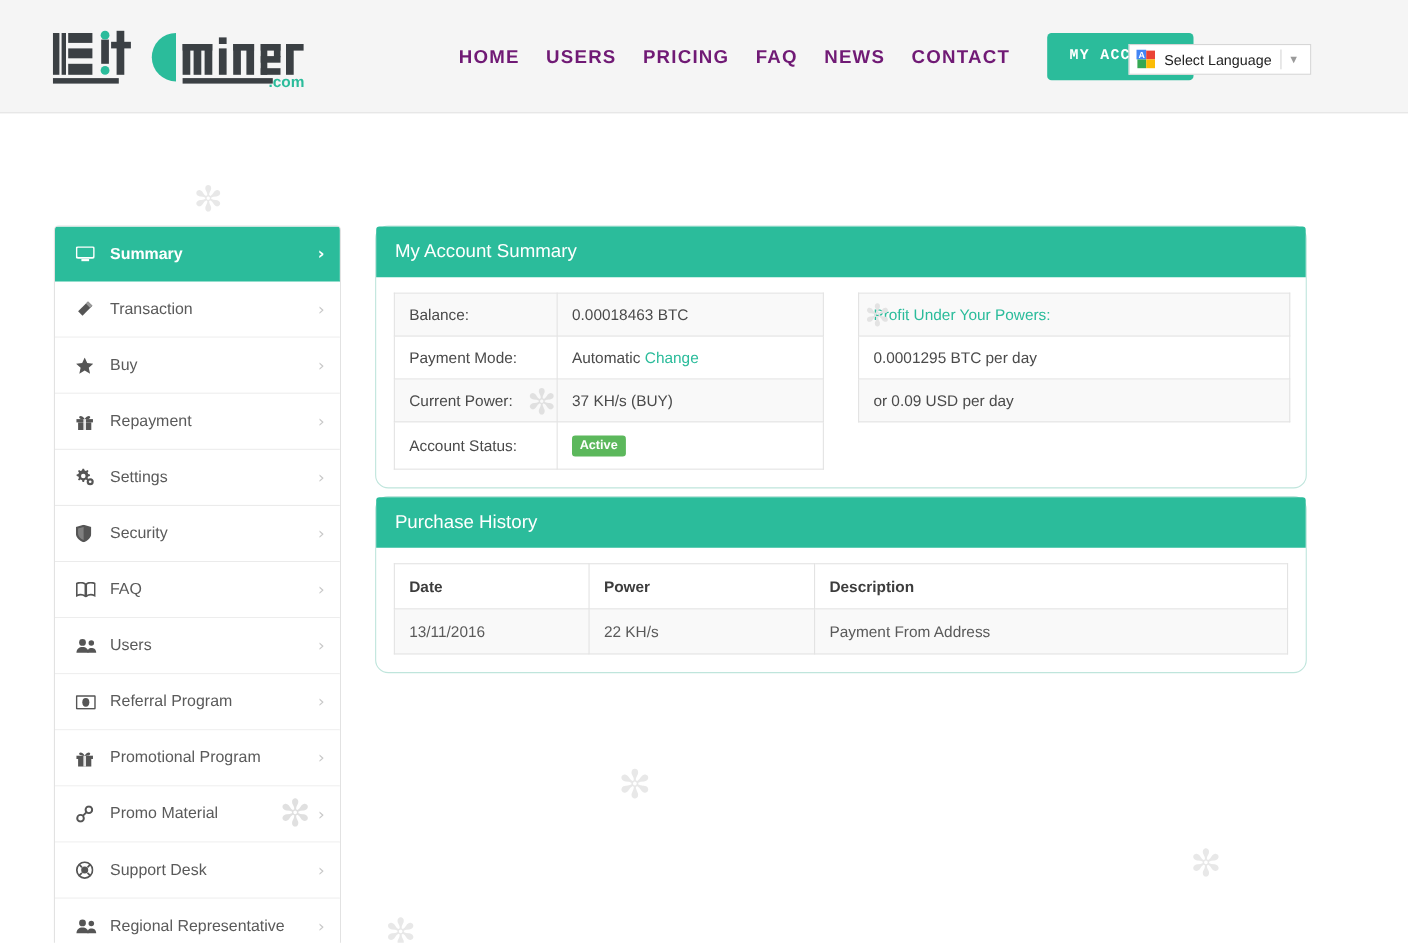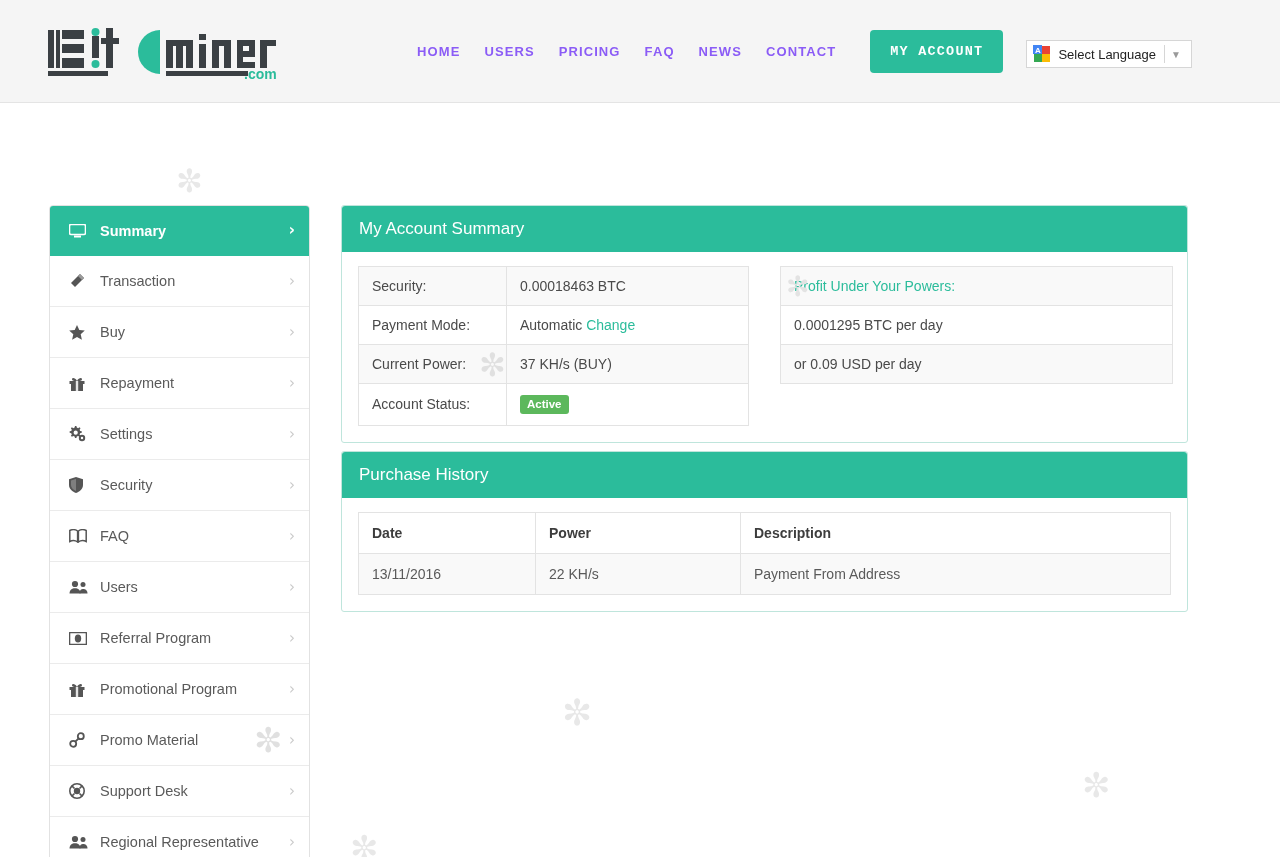--- a/index.html
+++ b/index.html
@@ -42,24 +42,24 @@
     position: absolute;
     left: 405px; top: 0;
     height: 103px;
     display: flex;
     align-items: center;
     gap: 0px;
   }
   .nav-link {
     display: block;
     padding: 0 12px;
-    font-size: 13px;
+    font-size: 17px;
     letter-spacing: 1.1px;
     font-weight: bold;
-    color: #8b5cf6;
+    color: #701a75;
     text-decoration: none;
     white-space: nowrap;
     cursor: pointer;
   }
   .nav-cta {
     margin-left: 22px;
     background: #2bbc9b;
     color: #ffffff;
     border-radius: 4px;
     padding: 14px 20px;
@@ -150,21 +150,21 @@
     font-family: "DejaVu Sans", sans-serif;
     line-height: 1;
   }
   .side-item.active .side-caret { color: #ffffff; font-weight: bold; }
 
   
   .card {
     position: absolute;
     background: #ffffff;
     border: 1px solid #bfe5dc;
-    border-radius: 3px;
+    border-radius: 12px;
     z-index: 3;
   }
   .card-head {
     background: #2bbc9b;
     color: #ffffff;
     font-size: 17px;
     padding: 13px 17px;
     border-radius: 3px 3px 0 0;
   }
   .card-body { padding: 14px 16px 16px 16px; }
@@ -488,21 +488,21 @@
 
   <div class="card" id="summary-card">
     <div class="card-head">My Account Summary</div>
     <div class="card-body">
       <div class="summary-cols">
 
         <div class="summary-col col-left">
           <table class="grid">
             <tbody>
               <tr>
-                <th class="lbl-cell">Security:</th>
+                <th class="lbl-cell">Balance:</th>
                 <td>0.00018463 BTC</td>
               </tr>
               <tr>
                 <th class="lbl-cell">Payment Mode:</th>
                 <td>
                   <span>Automatic</span>
                   <a class="link-teal">Change</a>
                 </td>
               </tr>
               <tr>

